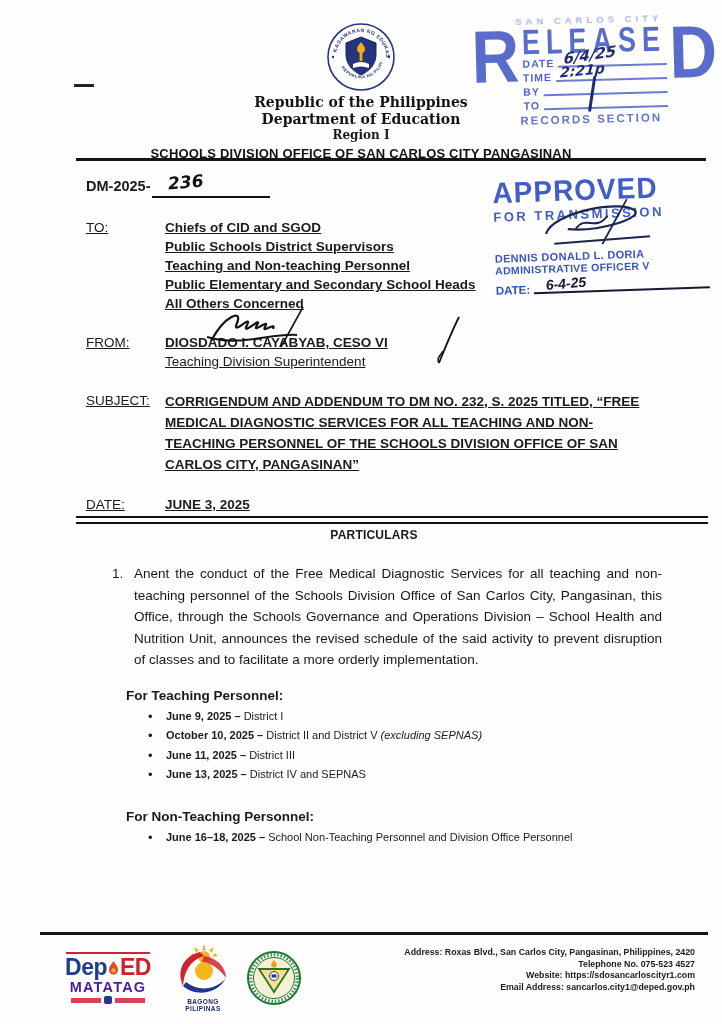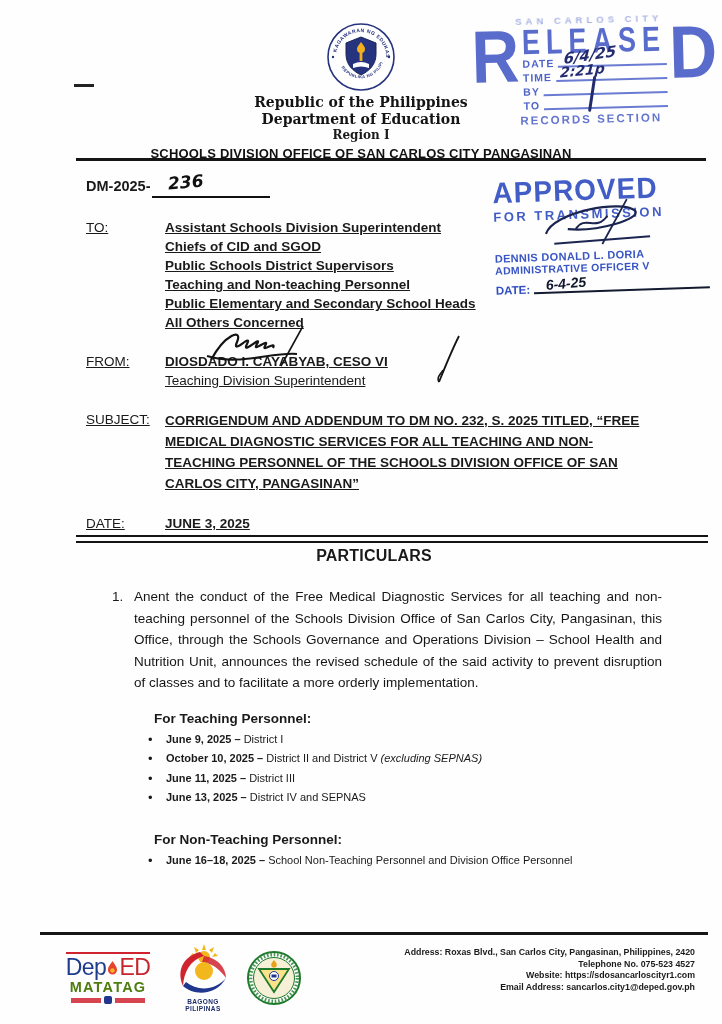--- a/index.html
+++ b/index.html
@@ -51,44 +51,44 @@
   .memo-row{display:flex;margin-top:20px;text-decoration:underline;}
   .memo-label{width:79px;flex-shrink:0;font-size:13.5px;line-height:19px;}
   .memo-value{font-size:13.5px;font-weight:bold;line-height:19px;}
   .recipient{font-size:13.5px;font-weight:bold;line-height:19px;}
   .from-wrap{position:relative;}
   .from-title{font-weight:normal;}
   .sup-sig{position:absolute;top:-26px;left:40px;}
   .sup-check{position:absolute;top:-18px;left:268px;}
   .subject-text{width:500px;line-height:21px;}
   .double-rule{margin-left:-10px;margin-right:-46px;border-top:2.5px solid #141414;border-bottom:2.5px solid #141414;height:4px;margin-top:2px;}
-  .particulars{text-align:center;font-size:16px;font-weight:bold;letter-spacing:.2px;margin-top:4px;}
+  .particulars{text-align:center;font-size:12px;font-weight:bold;letter-spacing:.2px;margin-top:4px;}
 
   .para1{display:flex;margin-top:21px;}
   .para1-num{width:22px;margin-left:26px;flex-shrink:0;font-size:13.5px;line-height:21.5px;}
   .para1-text{flex:1;font-size:13.5px;line-height:21.5px;text-align:justify;color:#161616;}
-  .section-head{margin-left:68px;margin-top:15px;font-size:13.5px;font-weight:bold;line-height:19px;}
+  .section-head{margin-left:40px;margin-top:15px;font-size:13.5px;font-weight:bold;line-height:19px;}
   .sched{margin:2px 0 0 0;padding:0;list-style:none;}
   .sched li{position:relative;margin-left:60px;padding-left:20px;font-size:11px;line-height:19.5px;}
   .sched li::before{content:"•";position:absolute;left:2px;top:0;font-size:13px;}
   .sched .just{text-align:justify;width:498px;}
   .b-date{font-weight:bold;}
   .b-note{font-style:italic;}
   .nonteach-head{margin-top:22px;}
 
   
   .footer-rule{position:absolute;top:932px;left:40px;right:14px;height:3px;background:#161616;}
   .footer-logos{position:absolute;top:944px;left:56px;display:flex;align-items:center;gap:9px;}
   .lg-deped{width:104px;text-align:center;position:relative;}
   .lg-top-rule{height:2px;background:#cf2430;margin:0 10px 1px 10px;}
-  .lg-word{font-size:23px;font-weight:normal;line-height:24px;letter-spacing:-.5px;display:flex;justify-content:center;align-items:flex-end;}
+  .lg-word{font-size:23px;font-weight:bold;line-height:24px;letter-spacing:-.5px;display:flex;justify-content:center;align-items:flex-end;}
   .lg-blue{color:#1e3c8c;}
   .lg-red{color:#c8242e;}
   .lg-flame{margin:0 1px 2px 1px;}
-  .lg-matatag{font-size:14.5px;font-weight:bold;color:#4d7c0f;letter-spacing:1.2px;line-height:16px;}
+  .lg-matatag{font-size:14.5px;font-weight:bold;color:#4c1d95;letter-spacing:1.2px;line-height:16px;}
   .lg-sub{display:flex;justify-content:center;align-items:center;gap:3px;margin-top:1px;}
   .lg-bar{width:30px;height:5px;background:#cf2430;opacity:.85;}
   .lg-chip{width:8px;height:8px;background:#20368f;border-radius:2px;}
   .lg-bp{width:68px;text-align:center;}
   .lg-bp-caption{font-size:6.5px;font-weight:bold;color:#1d2d6b;letter-spacing:.4px;margin-top:0;}
   .footer-address{position:absolute;top:947px;right:27px;text-align:right;font-size:8.8px;font-weight:bold;line-height:11.5px;color:#1b1b1b;}
 </style>
 </head>
 <body>
 
@@ -174,21 +174,20 @@
     <div class="dm-row">
       <span>DM-2025-</span>
       <span class="dm-blank">
         <span class="dm-num">236</span>
       </span>
     </div>
 
     <div class="memo-row">
       <div class="memo-label">TO:</div>
       <div class="memo-value">
-        <div class="recipient">Assistant Schools Division Superintendent</div>
         <div class="recipient">Chiefs of CID and SGOD</div>
         <div class="recipient">Public Schools District Supervisors</div>
         <div class="recipient">Teaching and Non-teaching Personnel</div>
         <div class="recipient">Public Elementary and Secondary School Heads</div>
         <div class="recipient">All Others Concerned</div>
       </div>
     </div>
 
     <div class="memo-row">
       <div class="memo-label">FROM:</div>

